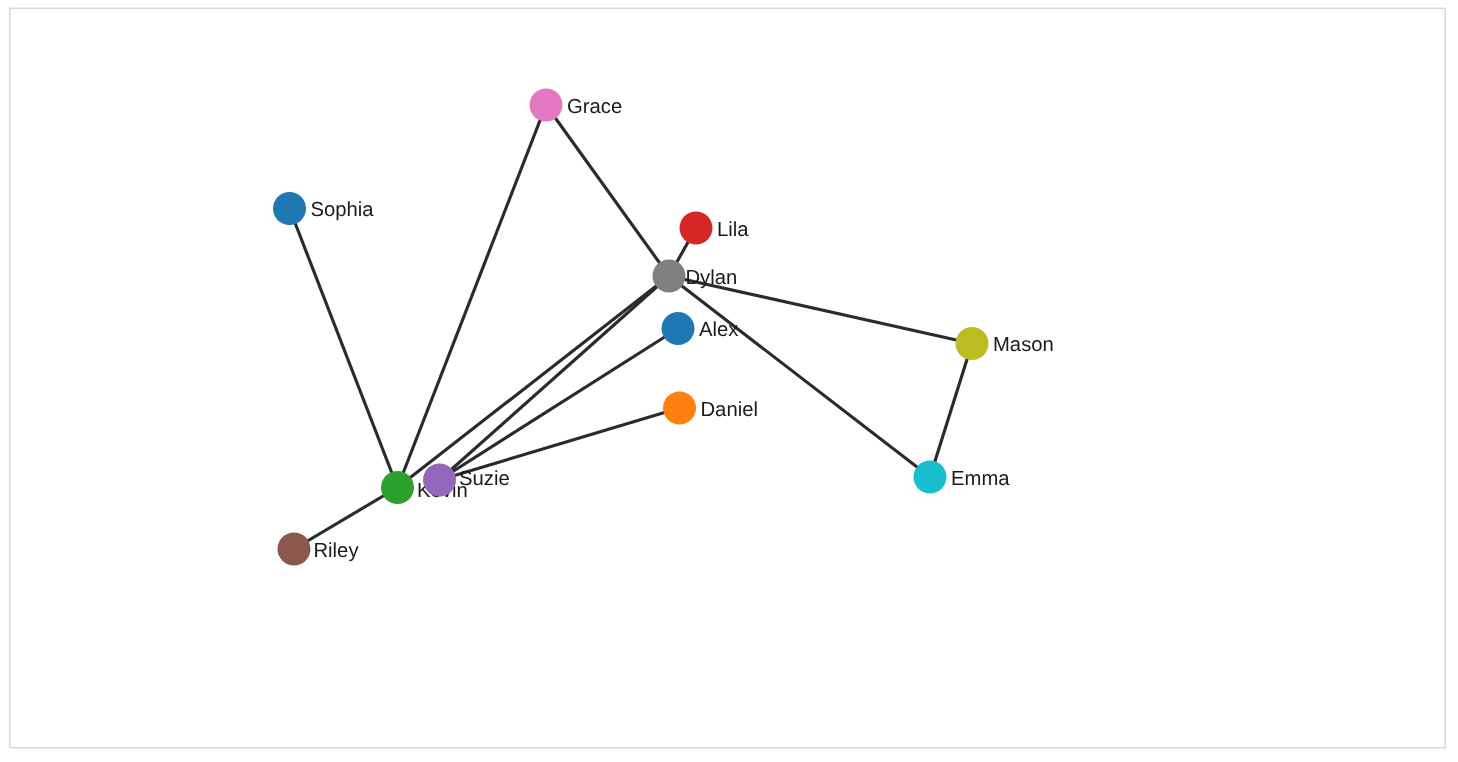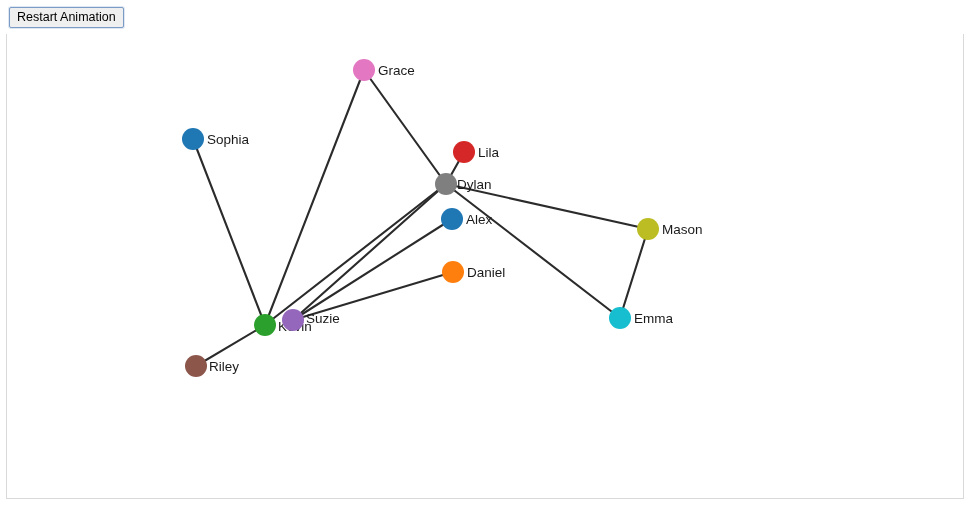--- a/index.html
+++ b/index.html
@@ -137,17 +137,14 @@
           <circle cx="293" cy="320" r="11" fill="#9467bd" class="node-circle"></circle>
           <text x="306" y="323" class="node-label" fill="#1a1a1a">Suzie</text>
         </g>
         <g>
           <circle cx="196" cy="366" r="11" fill="#8c564b" class="node-circle"></circle>
           <text x="209" y="371" class="node-label" fill="#1a1a1a">Riley</text>
         </g>
       </g>
   </svg>
 
-  <div id="toolbar">
-    <button id="restart-btn">Restart Animation</button>
-  </div>
 
 </div>
 
 </body></html>

